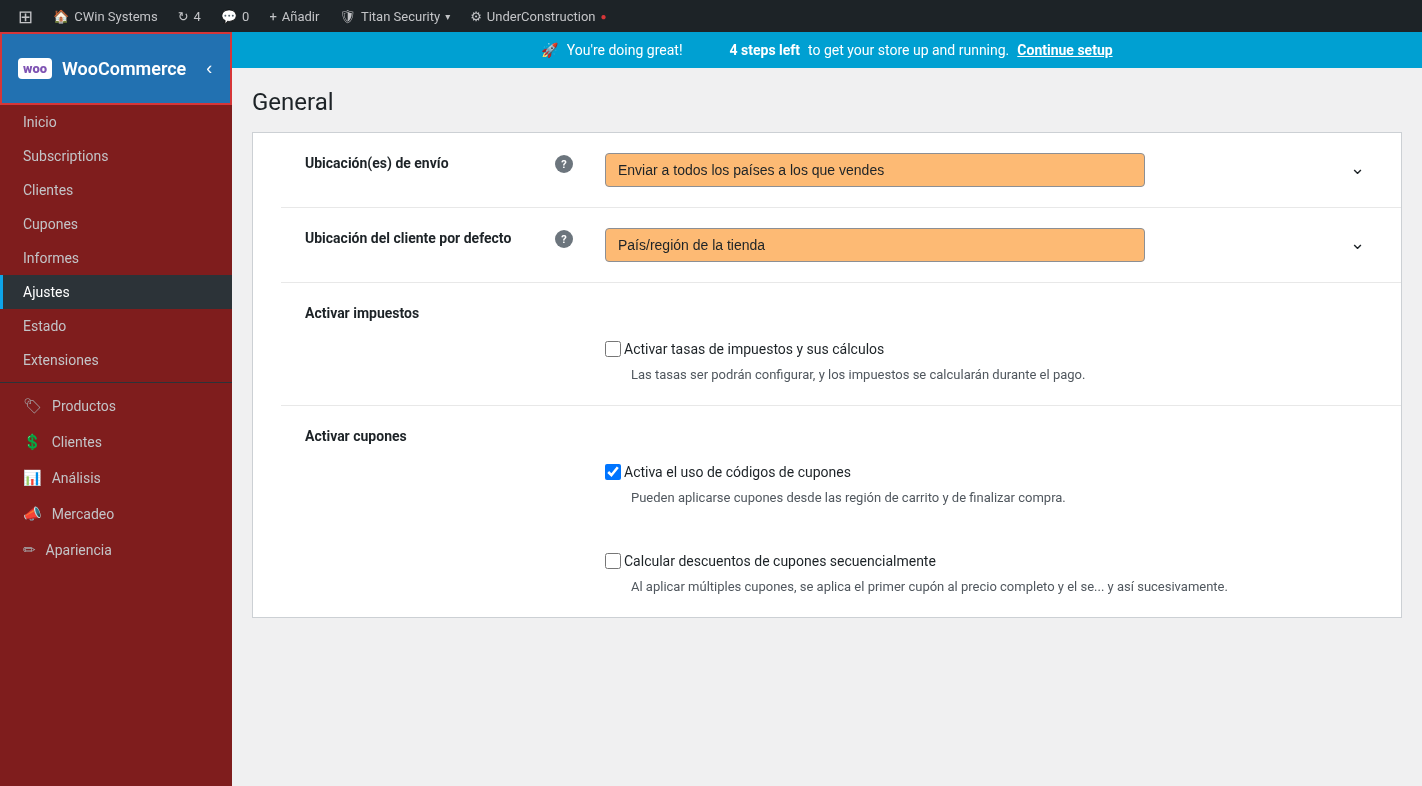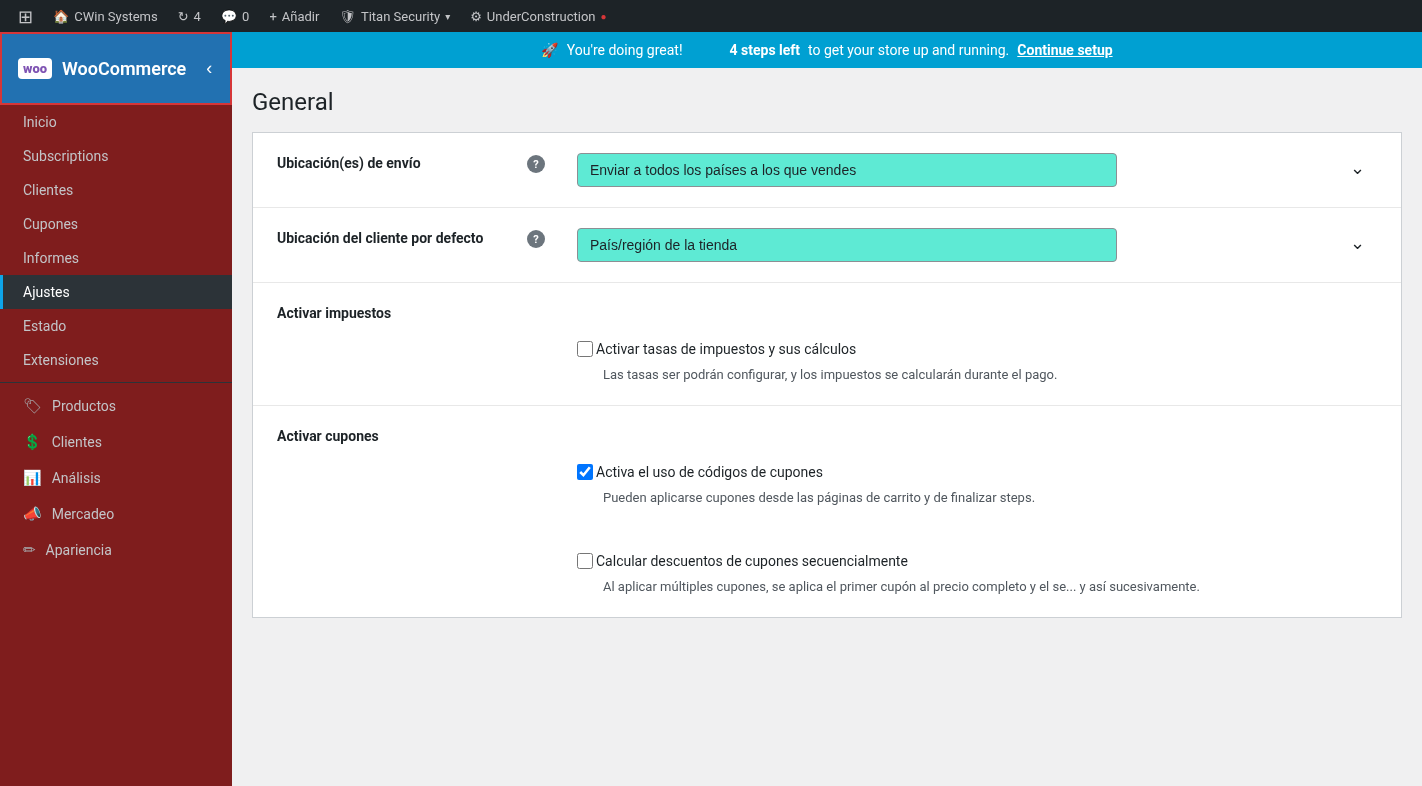--- a/index.html
+++ b/index.html
@@ -133,20 +133,21 @@
       font-size: 24px;
       font-weight: 400;
       color: #1d2327;
       margin-bottom: 16px;
     }
 
     .settings-table {
       background: white;
       border: 1px solid #ccd0d4;
       width: 100%;
+      padding-left: 28px;
     }
 
     .settings-row {
       display: flex;
       border-bottom: 1px solid #e8e8e8;
       padding: 20px 24px;
       align-items: flex-start;
       gap: 20px;
     }
     .settings-row:last-child { border-bottom: none; }
@@ -190,21 +191,21 @@
       width: 280px;
       flex-shrink: 0;
     }
 
     .select-dropdown {
       border: 1px solid #8c8f94;
       border-radius: 4px;
       padding: 8px 36px 8px 12px;
       font-size: 14px;
       color: #1d2327;
-      background: #5eead4;
+      background: #fdba74;
       appearance: none;
       width: 540px;
       max-width: 100%;
       cursor: pointer;
       position: relative;
     }
 
     .select-wrapper {
       position: relative;
       display: inline-block;
@@ -398,21 +399,21 @@
 
         <div class="settings-row">
           <div class="label-help">
             <span class="settings-label">Activar cupones</span>
           </div>
           <div class="settings-control">
             <div class="checkbox-row">
               <input type="checkbox" id="enable-coupons" checked="" style="">
               <label for="enable-coupons">Activa el uso de códigos de cupones</label>
             </div>
-            <div class="help-text">Pueden aplicarse cupones desde las páginas de carrito y de finalizar steps.</div>
+            <div class="help-text">Pueden aplicarse cupones desde las región de carrito y de finalizar compra.</div>
             <div class="checkbox-row">
               <input type="checkbox" id="sequential-discounts" style="">
               <label for="sequential-discounts">Calcular descuentos de cupones secuencialmente</label>
             </div>
             <div class="help-text">Al aplicar múltiples cupones, se aplica el primer cupón al precio completo y el se... y así sucesivamente.</div>
           </div>
         </div>
 
       </div>
     </div>

